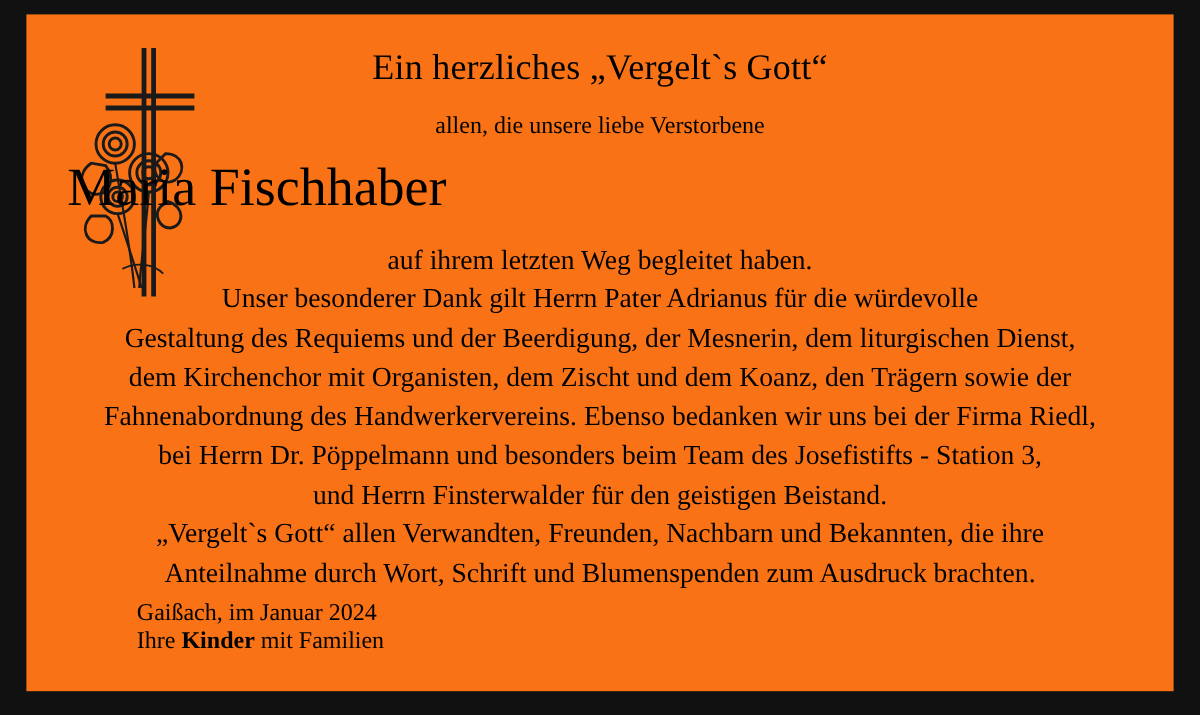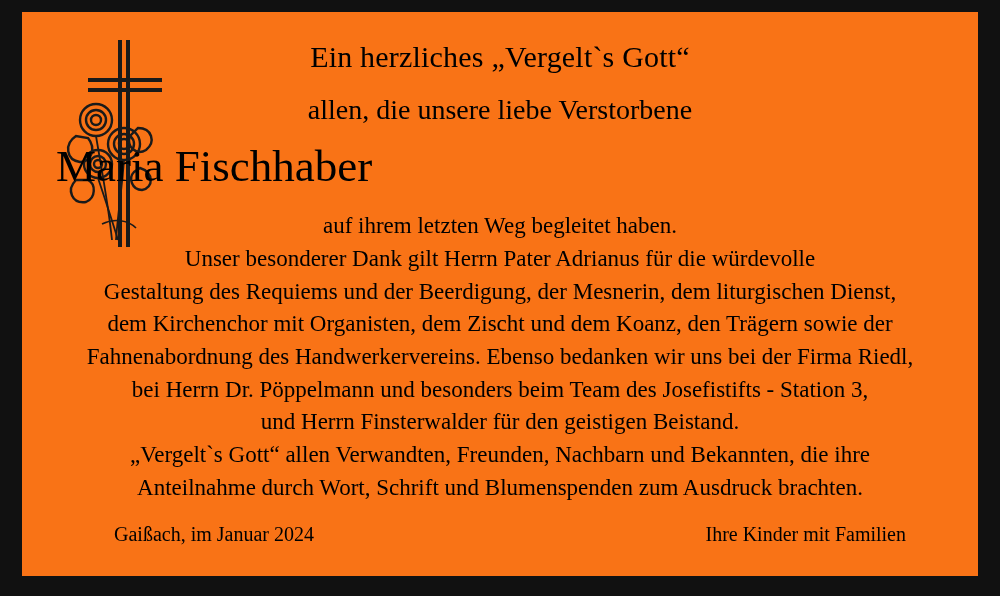--- a/index.html
+++ b/index.html
@@ -49,21 +49,21 @@
   .headline {
     text-align: center;
     font-size: 30px;
     letter-spacing: 0.2px;
     color: #000;
     margin-top: 12px;
     line-height: 1.1;
   }
   .subline {
     text-align: center;
-    font-size: 28px;
+    font-size: 20px;
     color: #000;
     margin-top: 20px;
     line-height: 1.2;
   }
   .name {
     text-align: left;
     font-size: 45px;
     color: #000;
     margin-top: 14px;
     line-height: 1.15;
@@ -80,23 +80,24 @@
     white-space: nowrap;
   }
   .footer {
     margin-top: auto;
     display: flex;
     justify-content: space-between;
     align-items: baseline;
     font-size: 20px;
     color: #000;
     padding: 0 38px 16px 58px;
+    flex-direction: column;
   }
   .footer-right b {
-    font-weight: normal;
+    font-weight: bold;
   }
 </style>
 </head>
 <body>
 
 <div class="page">
   <div class="card">
 
     <div class="emblem">
       <svg width="120" height="230" viewBox="0 0 120 230" xmlns="http://www.w3.org/2000/svg">

